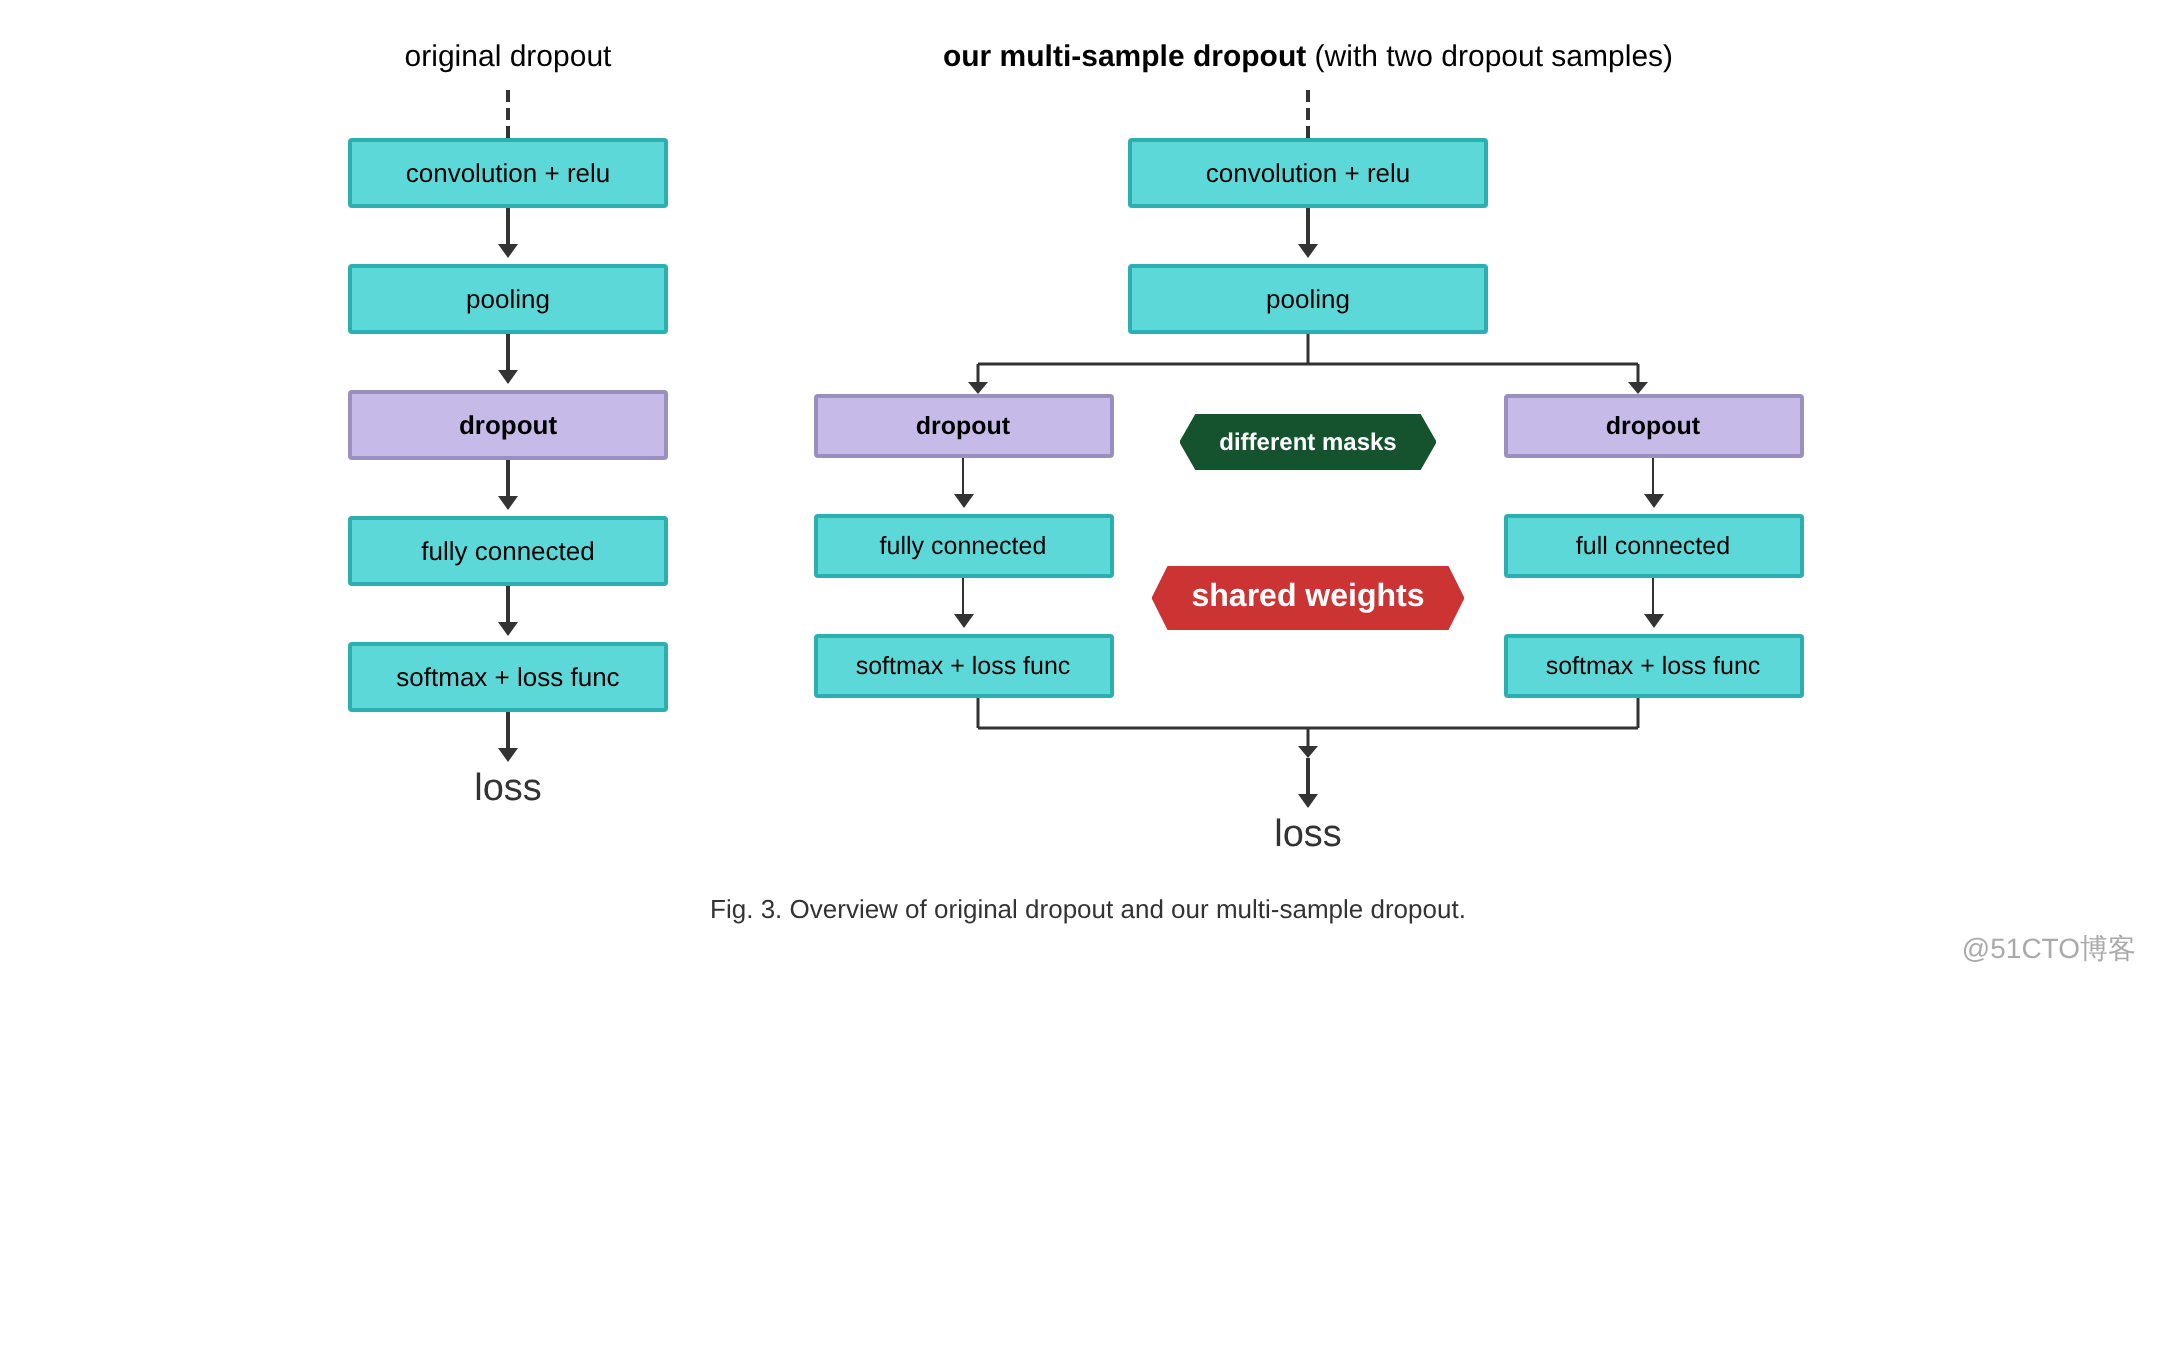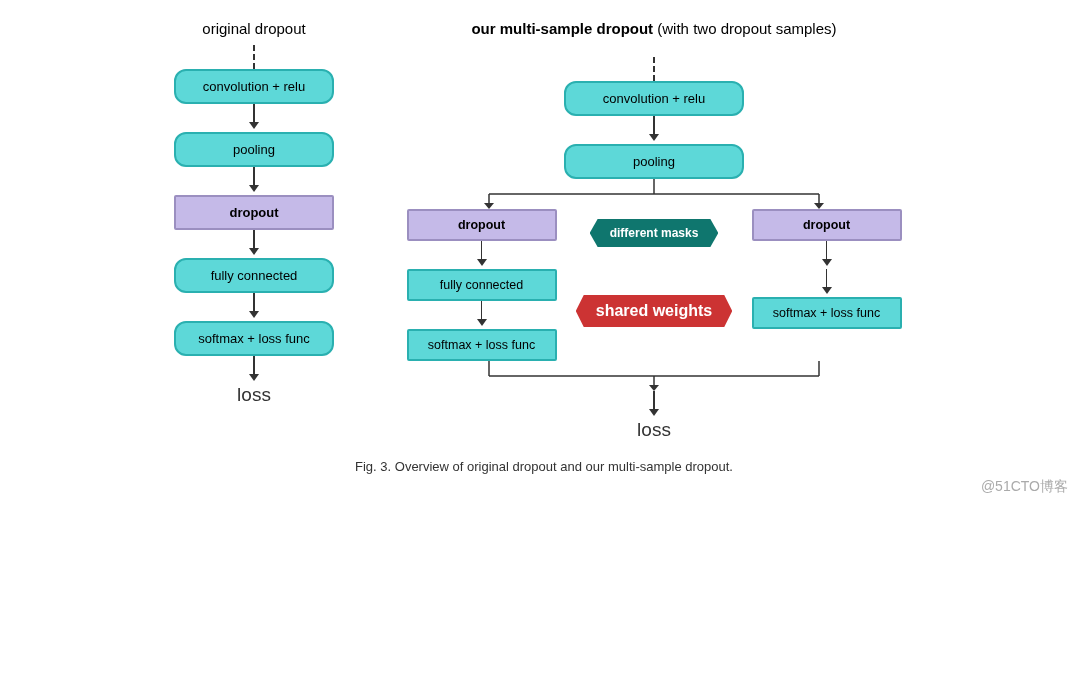--- a/index.html
+++ b/index.html
@@ -43,21 +43,21 @@
     }
 
     .node {
       border: 2px solid #2ab0b0;
       background: #5dd8d8;
       color: #000;
       font-size: 13px;
       text-align: center;
       padding: 8px 18px;
       min-width: 160px;
-      border-radius: 12px;
+      border-radius: 2px;
     }
 
     .node-dropout {
       border: 2px solid #9b8fc0;
       background: #c5bae8;
       font-weight: bold;
       font-size: 13px;
       text-align: center;
       padding: 8px 18px;
       min-width: 160px;
@@ -96,36 +96,36 @@
     
     .right-diagram {
       display: flex;
       flex-direction: column;
       align-items: center;
     }
 
     .right-title {
       font-size: 15px;
       font-weight: bold;
-      margin-bottom: 20px;
+      margin-bottom: 8px;
       text-align: center;
     }
 
     .right-title span {
       font-weight: normal;
     }
 
     .right-flow {
       display: flex;
       flex-direction: column;
       align-items: center;
     }
 
     .chevron-blue {
-      background: #0f766e;
+      background: #14532d;
       clip-path: polygon(8px 0%, calc(100% - 8px) 0%, 100% 50%, calc(100% - 8px) 100%, 8px 100%, 0% 50%);
       color: #fff;
       font-size: 12px;
       font-weight: bold;
       padding: 7px 20px;
       min-width: 120px;
       text-align: center;
     }
 
     .chevron-red {
@@ -349,20 +349,21 @@
 
         <div class="rb-right">
 
           <div class="node-dropout-sm">dropout</div>
 
           <div class="arrow-container">
             <div class="arrow-line"></div>
             <div class="arrow-head"></div>
           </div>
 
+          <div class="node-sm">full connected</div>
 
           <div class="arrow-container">
             <div class="arrow-line"></div>
             <div class="arrow-head"></div>
           </div>
 
           <div class="node-sm">softmax + loss func</div>
         </div>
       </div>
 

